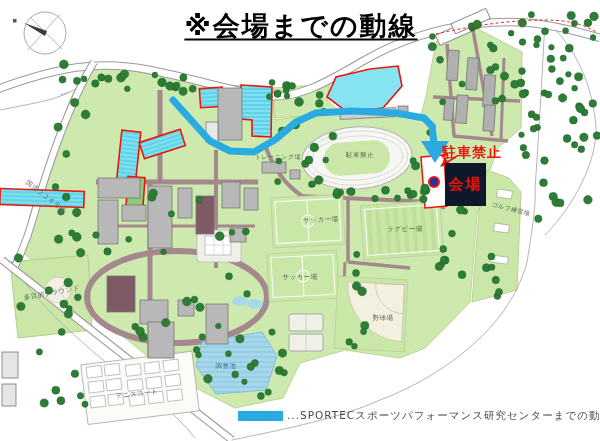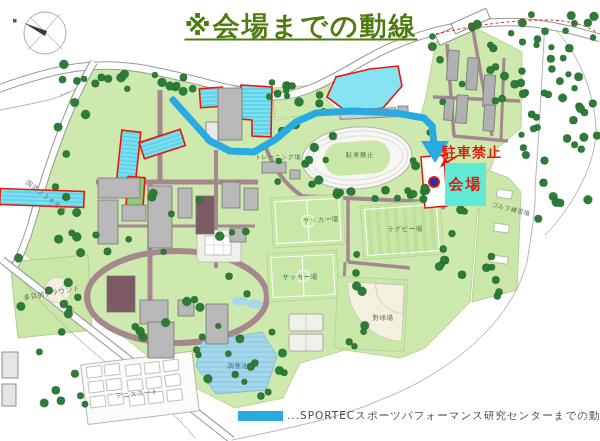--- a/index.html
+++ b/index.html
@@ -1,24 +1,24 @@
 <!DOCTYPE html>
 <html><head>
 <meta charset="utf-8">
 <style>
   html,body{margin:0;padding:0;background:#fff;}
   #stage{position:relative;width:600px;height:441px;background:#fff;overflow:hidden;
          font-family:"DejaVu Sans",sans-serif;}
   #map-svg{position:absolute;left:0;top:0;}
   .lbl{position:absolute;transform:translate(-50%,-50%);white-space:nowrap;
        color:#51604f;letter-spacing:.5px;line-height:1;}
-  .lbl-title{color:#4d7c0f;font-weight:bold;font-size:27px;letter-spacing:2px;
+  .lbl-title{color:#000000;font-weight:bold;font-size:27px;letter-spacing:2px;
              text-decoration:underline;text-underline-offset:4px;}
   .lbl-venue-box{position:absolute;left:445px;top:163px;width:41px;height:43px;
-                 background:#5eead4;display:flex;align-items:center;justify-content:center;}
+                 background:#0f172a;display:flex;align-items:center;justify-content:center;}
   .lbl-venue{color:#e8160c;font-weight:bold;font-size:15px;letter-spacing:2px;}
   .lbl-noparking{color:#e8160c;font-weight:bold;font-size:14px;letter-spacing:1px;}
   .lbl-field{font-size:6.5px;}
   .lbl-pond{color:#34708e;}
   .lbl-road{color:#6a6a6a;}
   .legend-swatch{position:absolute;left:238px;top:411px;width:45px;height:10px;background:#29abe2;}
   .legend-text{position:absolute;left:287px;top:416px;transform:translateY(-50%);
                font-size:10.5px;color:#4a4a4a;letter-spacing:1px;white-space:nowrap;}
 </style>
 </head>
@@ -482,21 +482,21 @@
 </svg>
 
 <div class="lbl lbl-title" style="left:301px;top:25px">※会場までの動線</div>
 
 <div class="lbl lbl-field" style="left:360px;top:155px">駐車禁止</div>
 <div class="lbl lbl-field" style="left:278px;top:157px;font-size:6px">トレーニング場</div>
 <div class="lbl lbl-field" style="left:321px;top:220px;transform:translate(-50%,-50%) rotate(-2deg)">サッカー場</div>
 <div class="lbl lbl-field" style="left:405px;top:229px">ラグビー場</div>
 <div class="lbl lbl-field" style="left:300px;top:277px">サッカー場</div>
 <div class="lbl lbl-field" style="left:383px;top:318px">野球場</div>
-<div class="lbl lbl-field lbl-pond" style="left:238px;top:366px">調整池</div>
+<div class="lbl lbl-field lbl-pond" style="left:226px;top:366px">調整池</div>
 <div class="lbl lbl-field" style="left:137px;top:394px;transform:translate(-50%,-50%) rotate(-6deg)">テニスコート</div>
 <div class="lbl lbl-field" style="left:52px;top:293px;transform:translate(-50%,-50%) rotate(-10deg)">多目的グラウンド</div>
 <div class="lbl lbl-field" style="left:511px;top:209px;font-size:6px;transform:translate(-50%,-50%) rotate(14deg)">ゴルフ練習場</div>
 <div class="lbl lbl-field lbl-road" style="left:46px;top:197px;transform:translate(-50%,-50%) rotate(38deg)">国道２２６号線</div>
 
 <div class="lbl lbl-noparking" style="left:472px;top:152px">駐車禁止</div>
 
 <div class="lbl-venue-box">
   <span class="lbl-venue">会場</span>
 </div>

